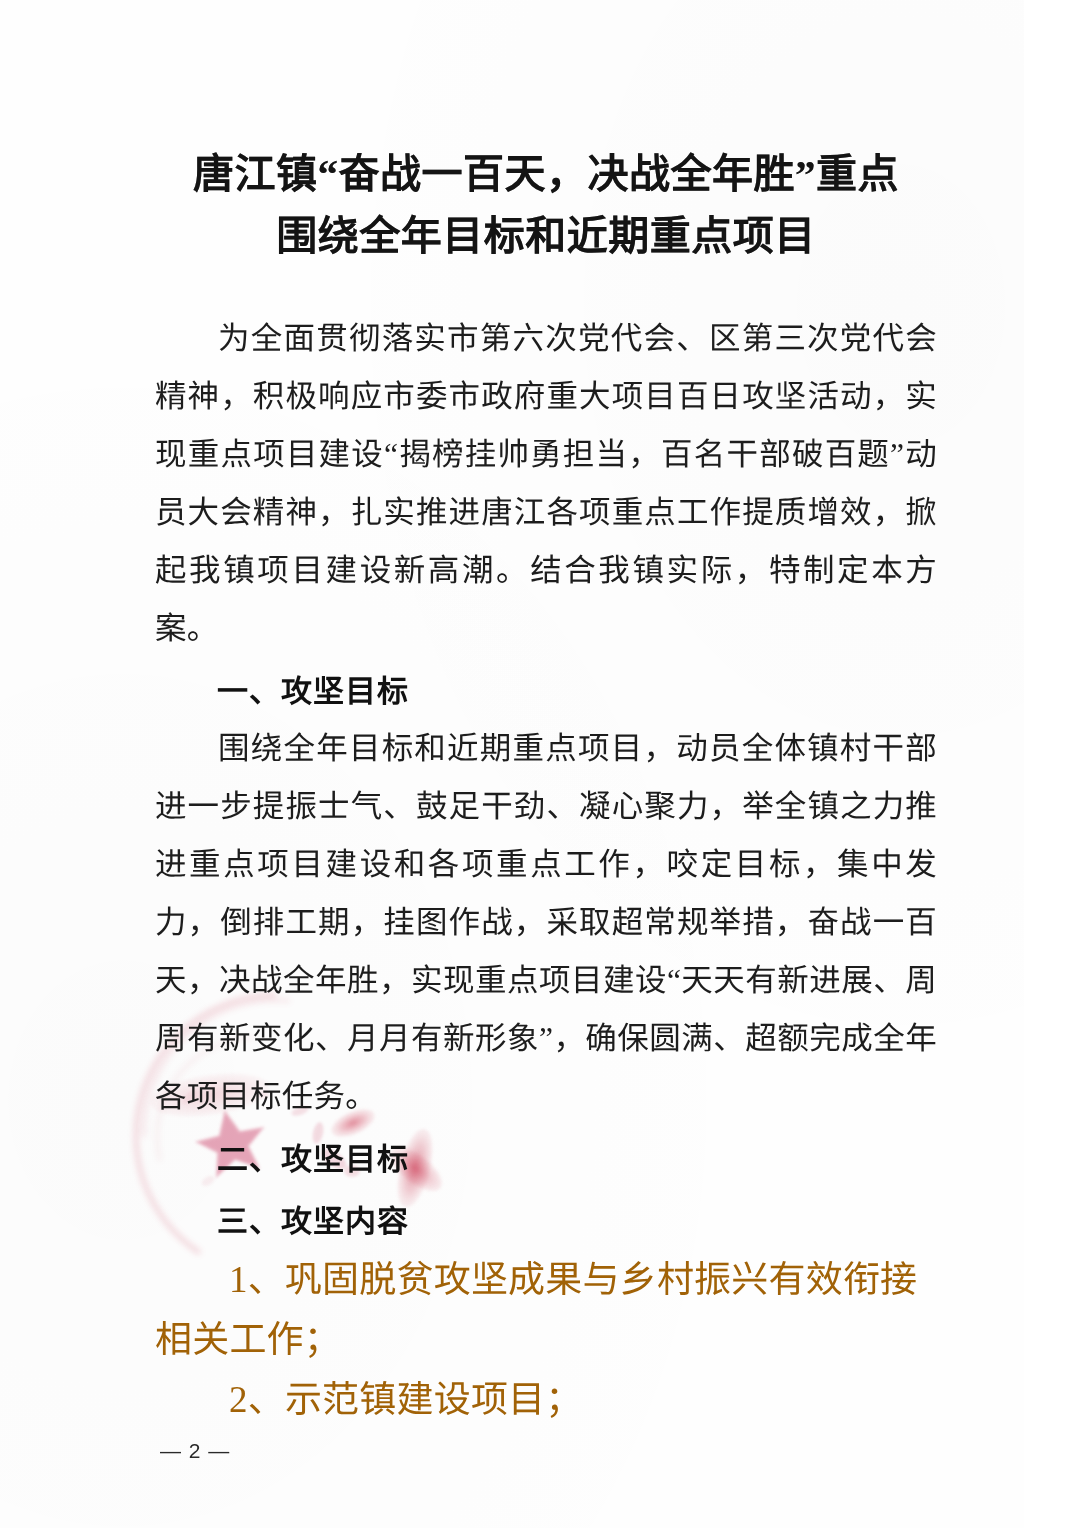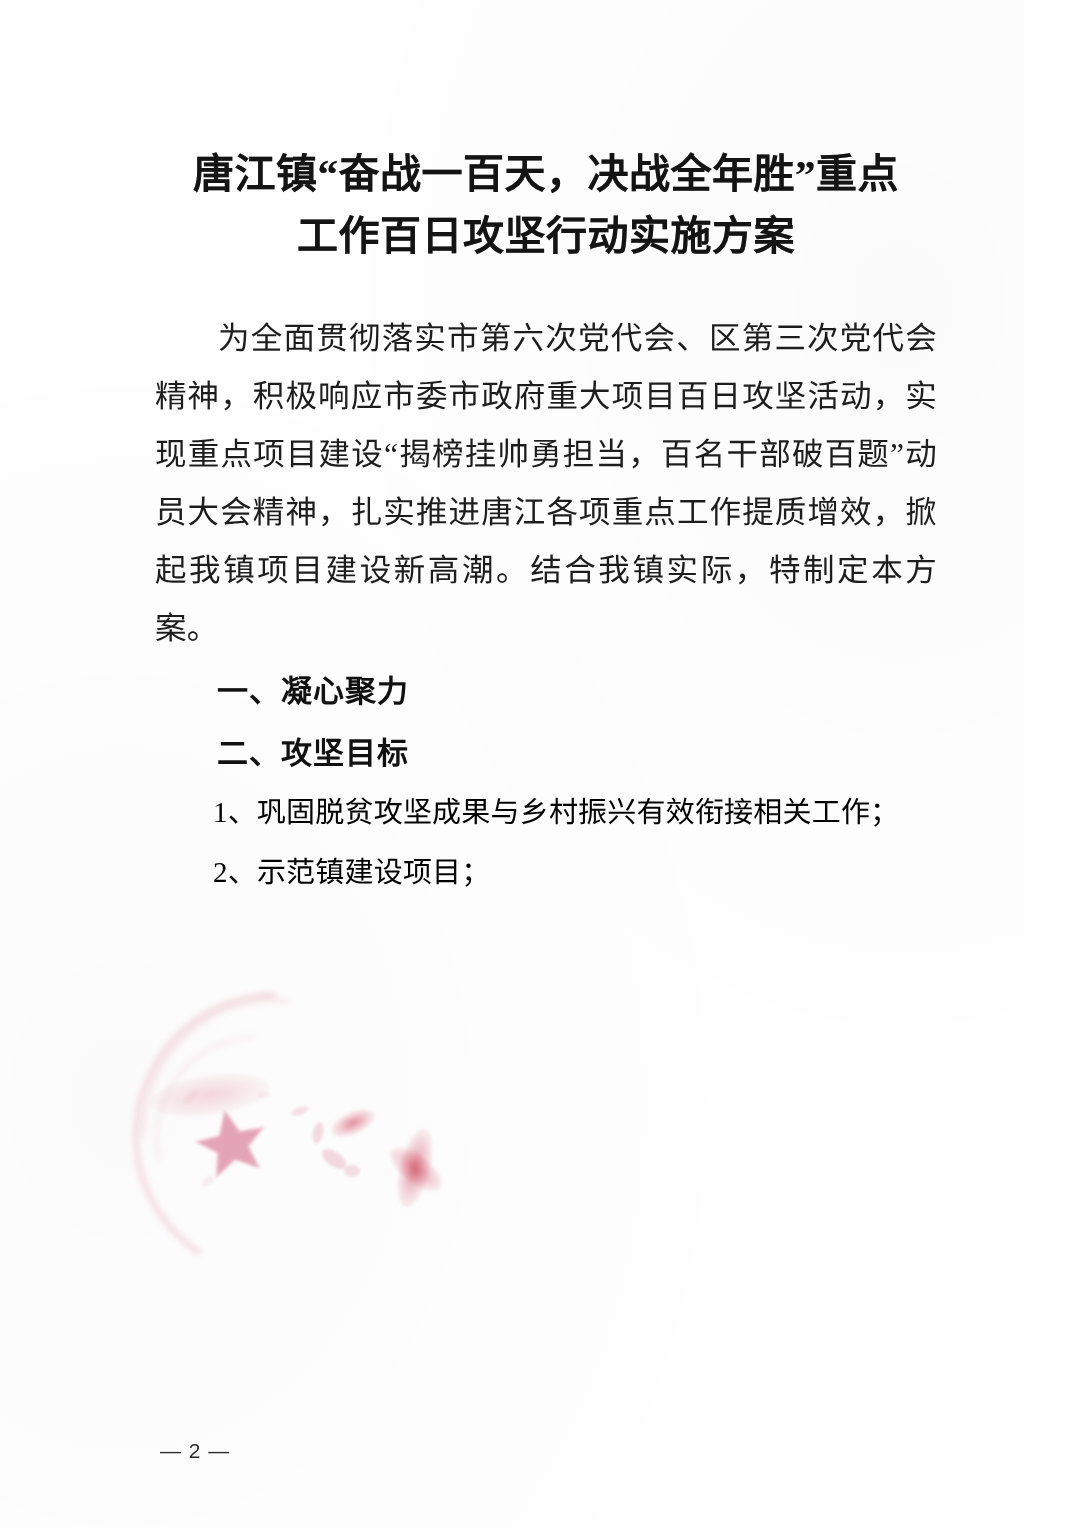--- a/index.html
+++ b/index.html
@@ -79,25 +79,25 @@
     font-size: 31px;
     line-height: 56px;
     text-indent: 2em;
     letter-spacing: 1px;
     color: #111111;
   }
 
   
   .list-item {
     margin: 0;
-    font-size: 29px;
+    font-size: 37px;
     line-height: 60px;
     text-indent: 2em;
     letter-spacing: 0.2px;
-    color: #000000;
+    color: #a16207;
   }
 
   
   .page-footer {
     position: absolute;
     left: 0;
     top: 1438px;
     width: 1080px;
     z-index: 3;
   }
@@ -200,29 +200,31 @@
   </div>
   <div class="smudge s1"></div>
   <div class="smudge s2"></div>
   <div class="smudge s3"></div>
   <div class="smudge s4"></div>
 
   <div class="content">
 
     <h1 class="doc-title">
       <span class="tline first">唐江镇“奋战一百天，决战全年胜”重点</span>
-      <span class="tline second">工作百日攻坚行动实施方案</span>
+      <span class="tline second">围绕全年目标和近期重点项目</span>
     </h1>
 
     <p class="para first">为全面贯彻落实市第六次党代会、区第三次党代会精神，积极响应市委市政府重大项目百日攻坚活动，实现重点项目建设“揭榜挂帅勇担当，百名干部破百题”动员大会精神，扎实推进唐江各项重点工作提质增效，掀起我镇项目建设新高潮。结合我镇实际，特制定本方案。</p>
 
-    <h2 class="section-heading">一、凝心聚力</h2>
+    <h2 class="section-heading">一、攻坚目标</h2>
+    <p class="para">围绕全年目标和近期重点项目，动员全体镇村干部进一步提振士气、鼓足干劲、凝心聚力，举全镇之力推进重点项目建设和各项重点工作，咬定目标，集中发力，倒排工期，挂图作战，采取超常规举措，奋战一百天，决战全年胜，实现重点项目建设“天天有新进展、周周有新变化、月月有新形象”，确保圆满、超额完成全年各项目标任务。</p>
 
     <h2 class="section-heading">二、攻坚目标</h2>
 
+    <h2 class="section-heading">三、攻坚内容</h2>
     <p class="list-item">1、巩固脱贫攻坚成果与乡村振兴有效衔接相关工作；</p>
     <p class="list-item">2、示范镇建设项目；</p>
 
   </div>
 
   <div class="page-footer">
     <p class="page-number">— 2 —</p>
   </div>
 
 </div>

